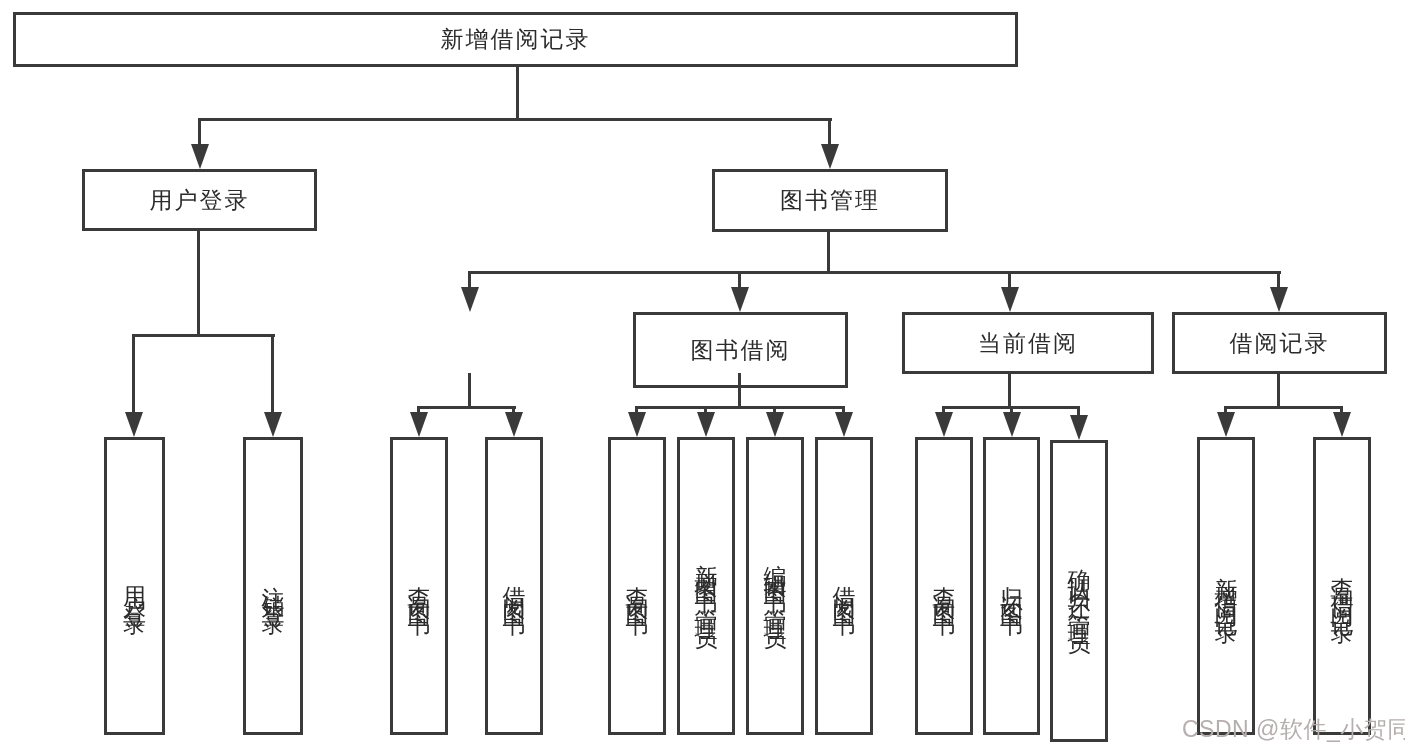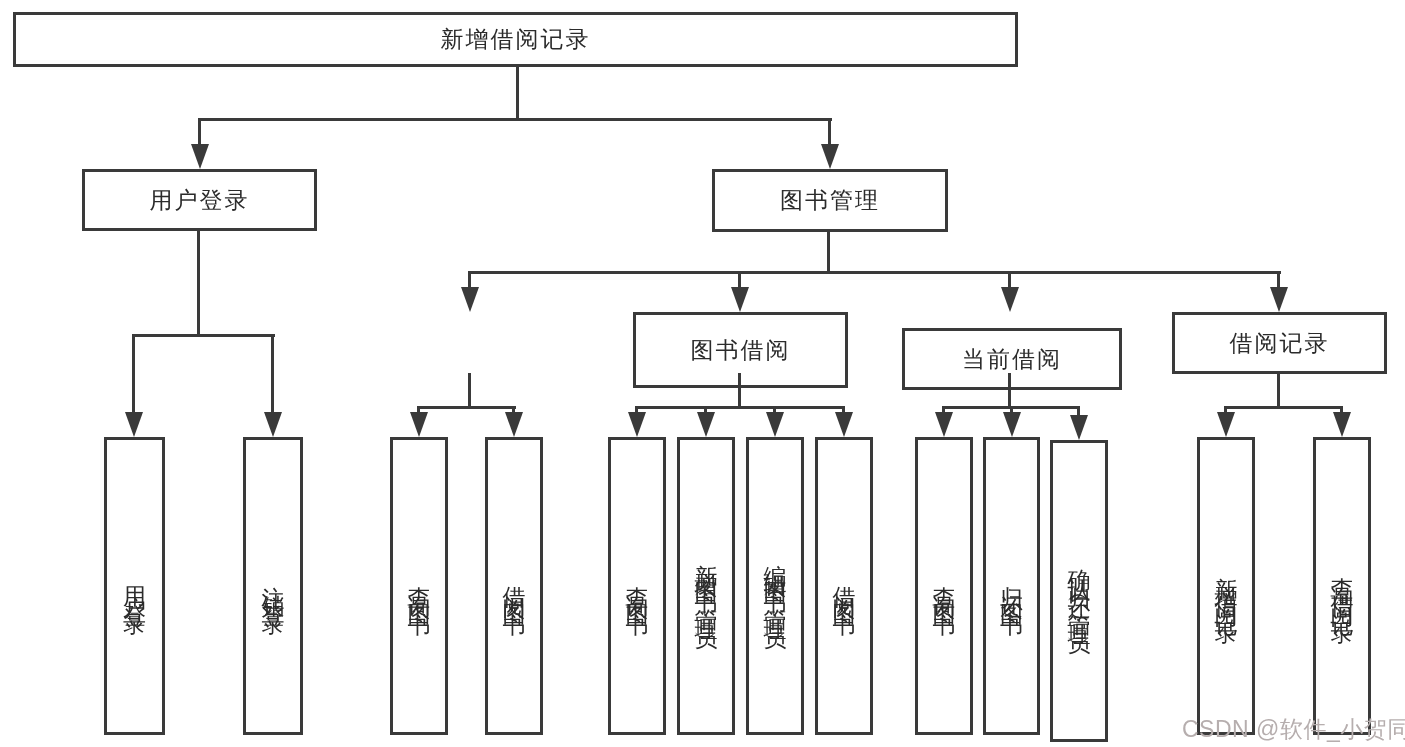--- a/index.html
+++ b/index.html
@@ -89,21 +89,21 @@
   <div class="vline" style="left:738px;top:271px;height:23px;"></div>
   <div class="ah" style="left:731px;top:287px;"></div>
   <div class="vline" style="left:1008px;top:271px;height:23px;"></div>
   <div class="ah" style="left:1001px;top:287px;"></div>
   <div class="vline" style="left:1277px;top:271px;height:23px;"></div>
   <div class="ah" style="left:1270px;top:287px;"></div>
 
   <div class="box hbox" style="left:633px;top:312px;width:215px;height:76px;">
     <span>图书借阅</span>
   </div>
-  <div class="box hbox" style="left:902px;top:312px;width:220px;height:62px;margin-top:16px;">
+  <div class="box hbox" style="left:902px;top:312px;width:252px;height:62px;">
     <span>当前借阅</span>
   </div>
   <div class="box hbox" style="left:1172px;top:312px;width:215px;height:62px;">
     <span>借阅记录</span>
   </div>
 
   <div class="vline" style="left:468px;top:373px;height:35px;"></div>
   <div class="hline" style="left:418px;top:406px;width:98px;"></div>
   <div class="vline" style="left:417px;top:406px;height:13px;"></div>
   <div class="ah" style="left:410px;top:412px;"></div>

